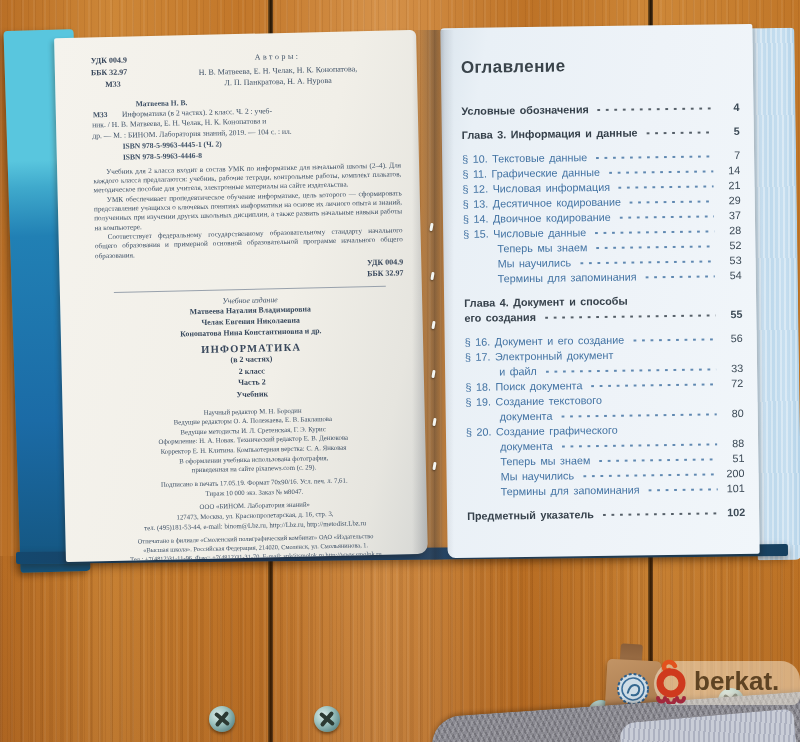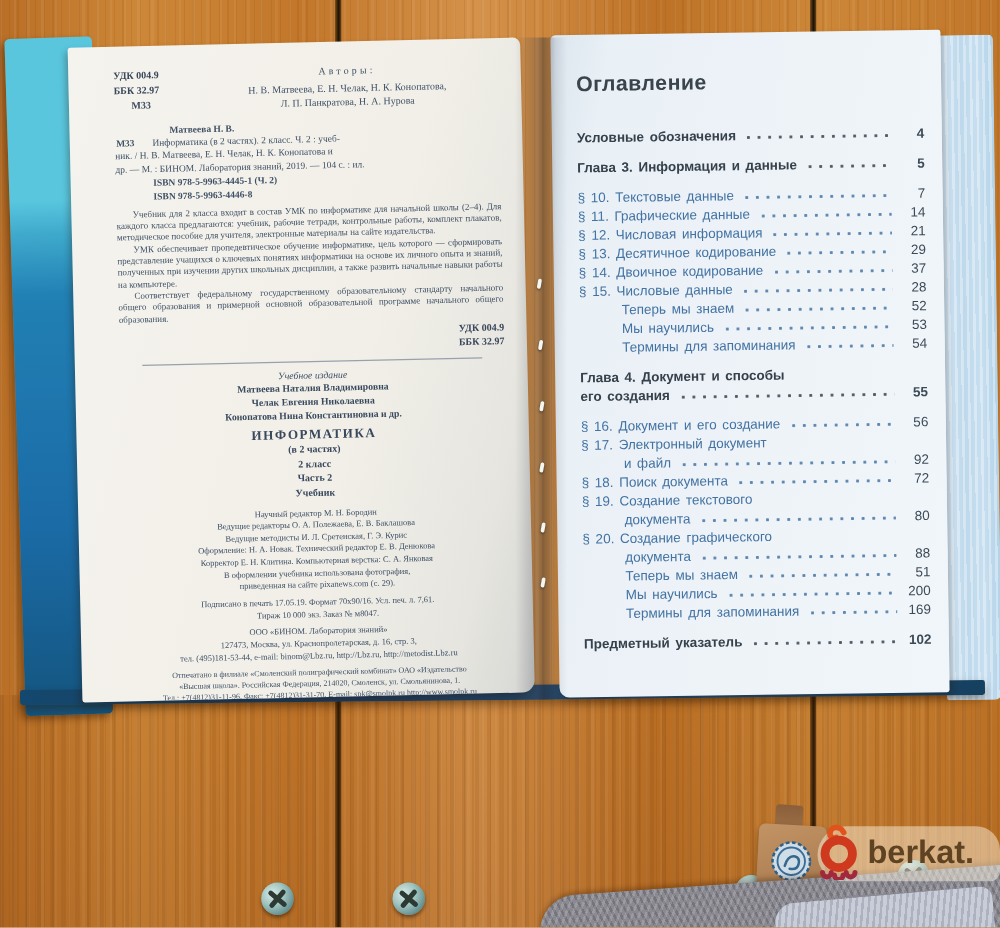--- a/index.html
+++ b/index.html
@@ -337,21 +337,21 @@
                 <span class="toc-label">§ 16. Документ и его создание</span>
                 <span class="leader"></span>
                 <span class="toc-page">56</span>
               </div>
             </div>
             <div class="toc-row">
               <div class="toc-l1">§ 17. Электронный документ</div>
               <div class="toc-line ind1">
                 <span class="toc-label">и файл</span>
                 <span class="leader"></span>
-                <span class="toc-page">92</span>
+                <span class="toc-page">33</span>
               </div>
             </div>
             <div class="toc-row">
               <div class="toc-line">
                 <span class="toc-label">§ 18. Поиск документа</span>
                 <span class="leader"></span>
                 <span class="toc-page">72</span>
               </div>
             </div>
             <div class="toc-row">
@@ -381,21 +381,21 @@
               <div class="toc-line ind1">
                 <span class="toc-label">Мы научились</span>
                 <span class="leader"></span>
                 <span class="toc-page">200</span>
               </div>
             </div>
             <div class="toc-row">
               <div class="toc-line ind1">
                 <span class="toc-label">Термины для запоминания</span>
                 <span class="leader"></span>
-                <span class="toc-page">169</span>
+                <span class="toc-page">101</span>
               </div>
             </div>
             <div class="toc-row bold gap">
               <div class="toc-line">
                 <span class="toc-label">Предметный указатель</span>
                 <span class="leader"></span>
                 <span class="toc-page">102</span>
               </div>
             </div>
           </div>

